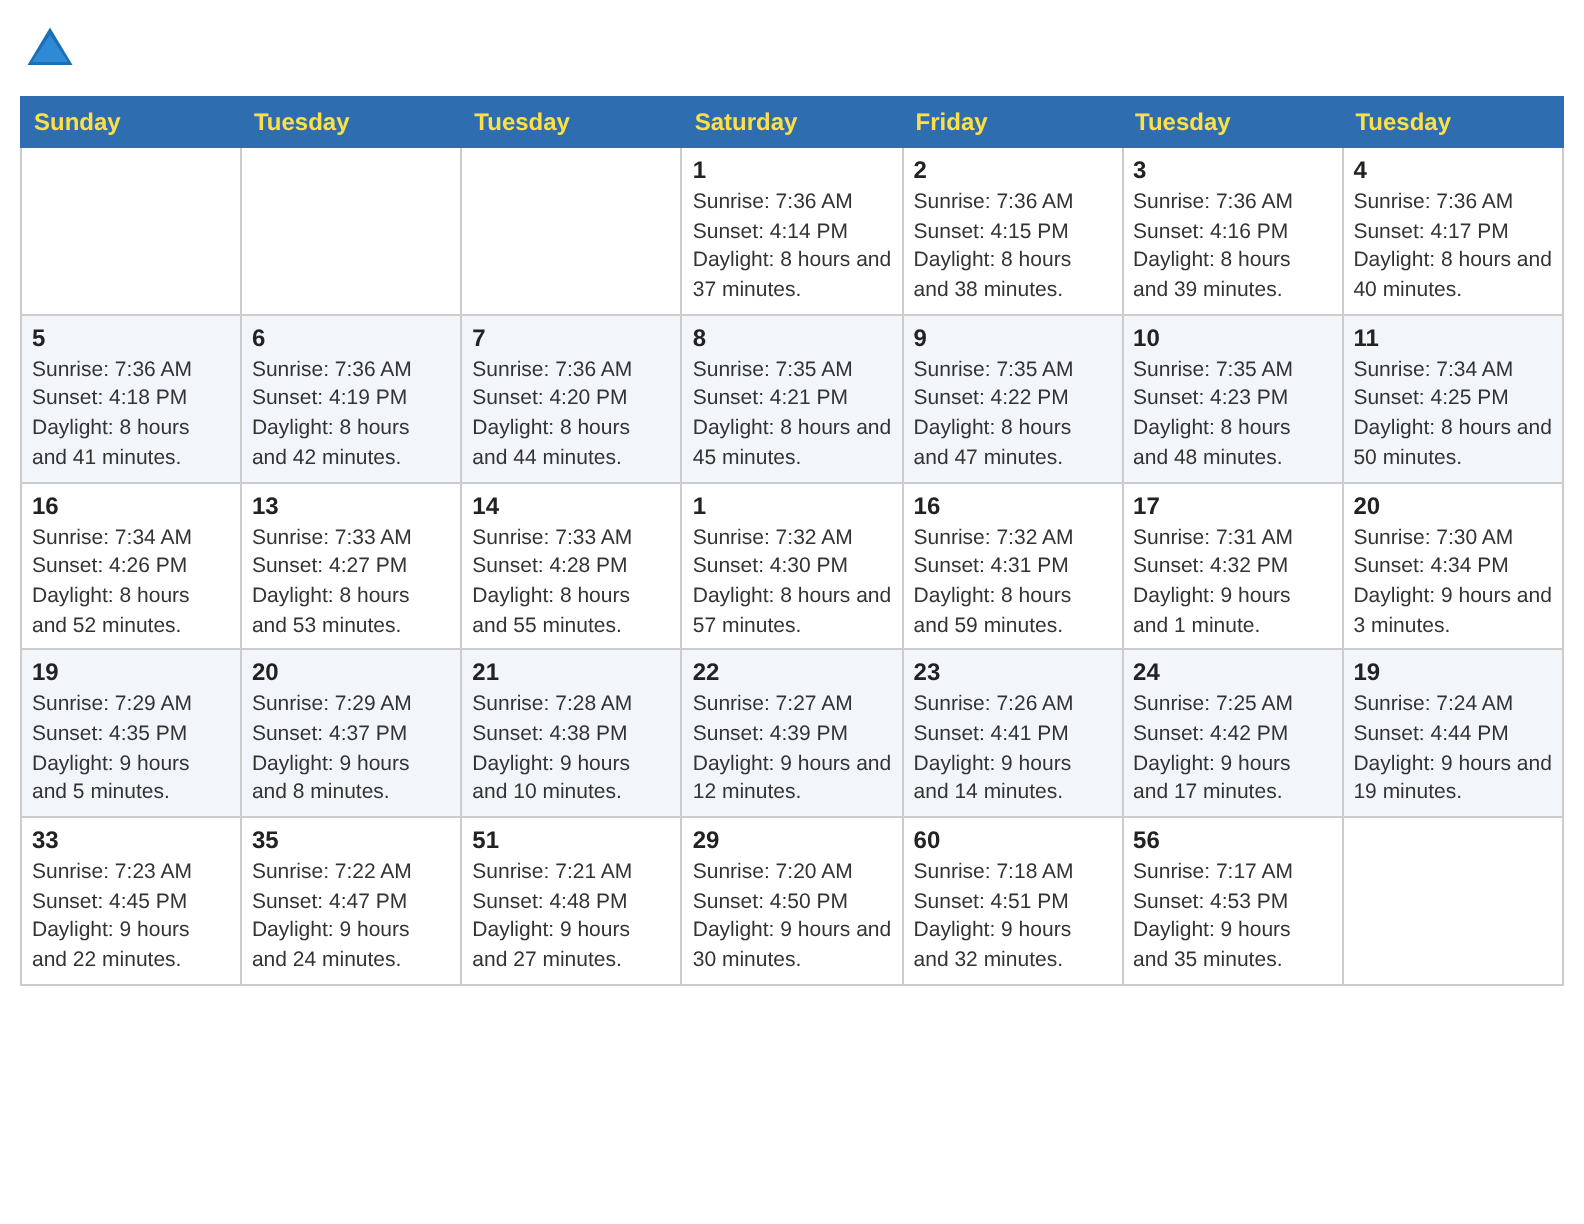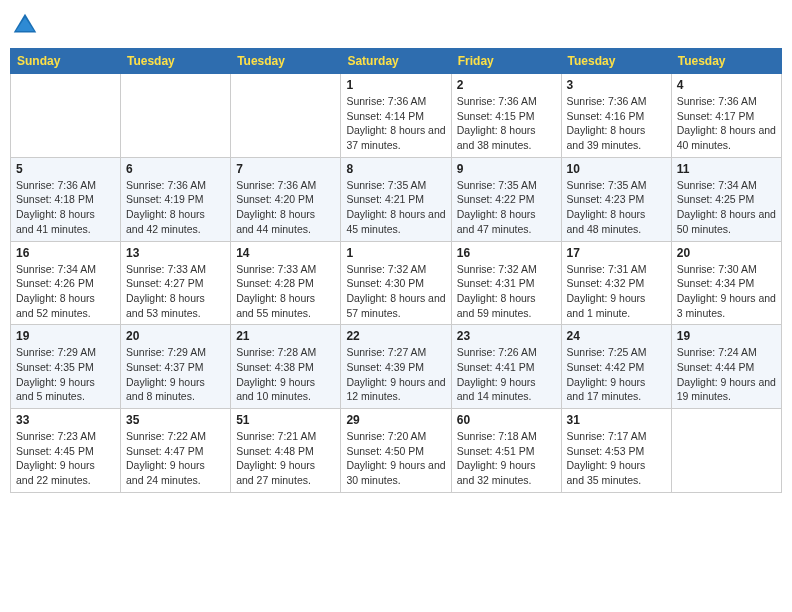--- a/index.html
+++ b/index.html
@@ -265,20 +265,20 @@
           </td>
           <td>
             <div class="day-number">29</div>
             <div class="day-info">Sunrise: 7:20 AM<br>Sunset: 4:50 PM<br>Daylight: 9 hours and 30 minutes.</div>
           </td>
           <td>
             <div class="day-number">60</div>
             <div class="day-info">Sunrise: 7:18 AM<br>Sunset: 4:51 PM<br>Daylight: 9 hours and 32 minutes.</div>
           </td>
           <td>
-            <div class="day-number">31</div>
+            <div class="day-number">56</div>
             <div class="day-info">Sunrise: 7:17 AM<br>Sunset: 4:53 PM<br>Daylight: 9 hours and 35 minutes.</div>
           </td>
           <td class="empty-cell"></td>
         </tr>
       </tbody>
   </table>
 </div>
 
 </body></html>

